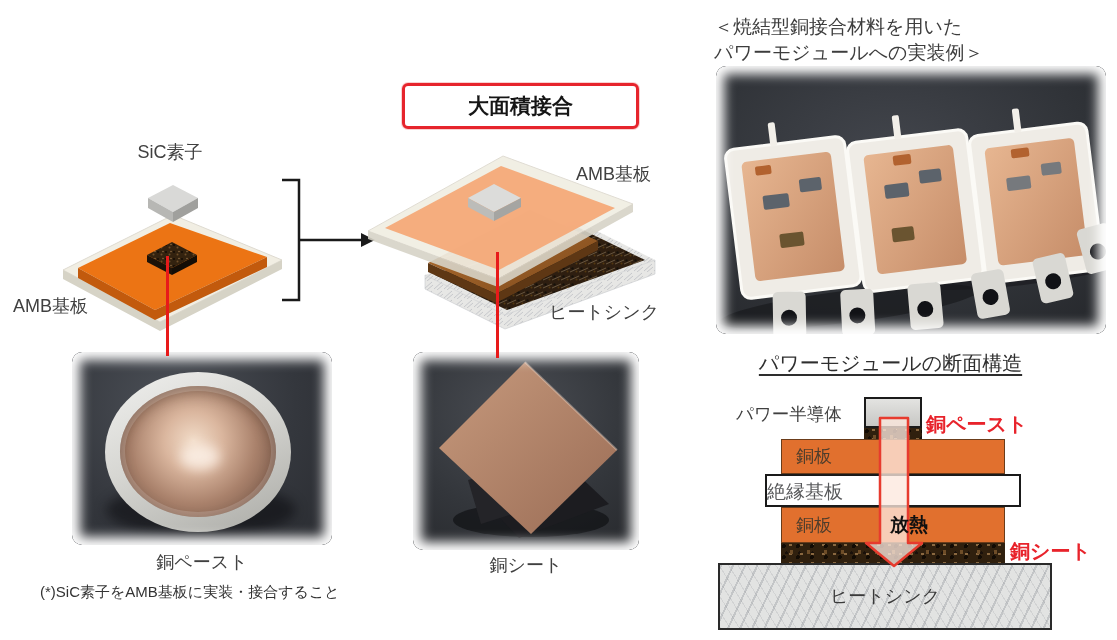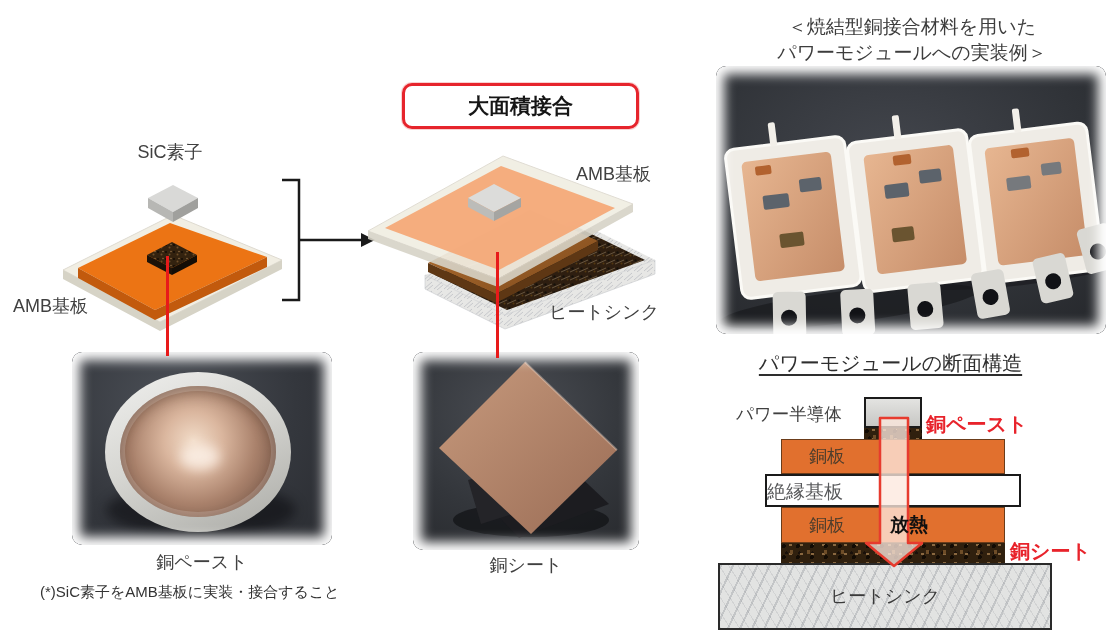--- a/index.html
+++ b/index.html
@@ -15,21 +15,21 @@
   .footnote{font-size:15px;color:#333;white-space:nowrap;margin-left:28px;}
   .red-line{width:3px;background:#e81a1a;z-index:6;}
   .photo{border-radius:10px;overflow:hidden;}
   .photo::after{content:"";position:absolute;inset:0;border-radius:10px;
                 box-shadow:inset 0 0 12px 8px #fff;pointer-events:none;}
   
   .cs-title{font-size:20px;color:#2e2e2e;text-align:center;
             text-decoration:underline;text-underline-offset:4px;}
   .cs-box{box-sizing:border-box;}
   .cs-orange{background:#e1702e;border:1px solid #6b3c1a;}
-  .cs-plate-label{font-size:18px;color:#4e3d2c;padding-left:27px;}
+  .cs-plate-label{font-size:18px;color:#4e3d2c;padding-left:14px;}
   .cs-white{background:#fff;border:2px solid #1a1a1a;}
   .cs-ins-label{font-size:19px;color:#58595b;}
   .cs-chip{background:linear-gradient(#e3e3e1,#c7c7c4);border:2px solid #1a1a1a;}
   .speckle{background-color:#30200e;
     background-image:
       radial-gradient(circle at 20% 30%, #120b04 0 2px, transparent 2px),
       radial-gradient(circle at 62% 70%, #6e4d28 0 2px, transparent 2px),
       radial-gradient(circle at 84% 22%, #8a6840 0 1.5px, transparent 1.5px),
       radial-gradient(circle at 42% 82%, #19100a 0 1.6px, transparent 1.6px);
     background-size:14px 11px,17px 13px,11px 9px,13px 12px;}
@@ -99,21 +99,21 @@
   <div class="abs lbl center" style="left:72px;top:550px;width:260px;">銅ペースト</div>
 
   <div class="abs footnote" style="left:12px;top:583px;">(*)SiC素子をAMB基板に実装・接合すること</div>
 
   <svg class="abs" style="left:278px;top:172px;" width="105" height="140" viewBox="0 0 105 140">
     <path d="M4,8 H21 V128 H4" fill="none" stroke="#1a1a1a" stroke-width="2.5"></path>
     <line x1="21" y1="68" x2="84" y2="68" stroke="#1a1a1a" stroke-width="2.5"></line>
     <polygon points="83,61 83,75 97,68" fill="#1a1a1a"></polygon>
   </svg>
 
-  <div class="abs title-box" style="left:402px;top:83px;width:231px;height:40px;">
+  <div class="abs title-box" style="left:402px;top:83px;width:231px;height:40px;border-radius:6px;">
     <span>大面積接合</span>
   </div>
 
   <svg class="abs" style="left:363px;top:146px;" width="322" height="216" viewBox="0 0 322 216">
     <defs>
       <pattern id="patEmp" width="9" height="8" patternUnits="userSpaceOnUse">
         <rect width="9" height="8" fill="#2e1e10"></rect>
         <circle cx="2.5" cy="2.5" r="1.2" fill="#15100a"></circle>
         <circle cx="6.5" cy="5.5" r="1" fill="#54380f"></circle>
         <path d="M0 6 L9 2" stroke="#8d7a5e" stroke-width="0.6"></path>
@@ -167,21 +167,21 @@
       <ellipse cx="118" cy="168" rx="78" ry="17" fill="#101114" opacity="0.7"></ellipse>
       <polygon points="70,148 158,116 196,152 106,186" fill="#1c1c20"></polygon>
       <polygon points="55,128 92,118 106,160 68,172" fill="#242428"></polygon>
       <polygon points="112,10 204,98 118,182 26,96" fill="url(#cuGrad)"></polygon>
       <path d="M112,10 L204,98" stroke="rgba(255,235,220,.35)" stroke-width="2"></path>
     </svg>
   </div>
 
   <div class="abs lbl center" style="left:413px;top:553px;width:226px;">銅シート</div>
 
-  <div class="abs" style="left:714px;top:14px;width:396px;text-align:center;font-size:19px;color:#3d3d3d;line-height:1.35;">
+  <div class="abs" style="left:714px;top:14px;width:396px;font-size:19px;color:#3d3d3d;line-height:1.35;">
     <div>＜焼結型銅接合材料を用いた</div>
     <div>パワーモジュールへの実装例＞</div>
   </div>
 
   <div class="abs photo" style="left:716px;top:66px;width:390px;height:268px;">
     <svg width="390" height="268" viewBox="0 0 390 268">
       <defs>
         <radialGradient id="pmBg" cx="45%" cy="35%" r="85%">
           <stop offset="0" stop-color="#43464d"></stop>
             <stop offset="0.6" stop-color="#303338"></stop>

